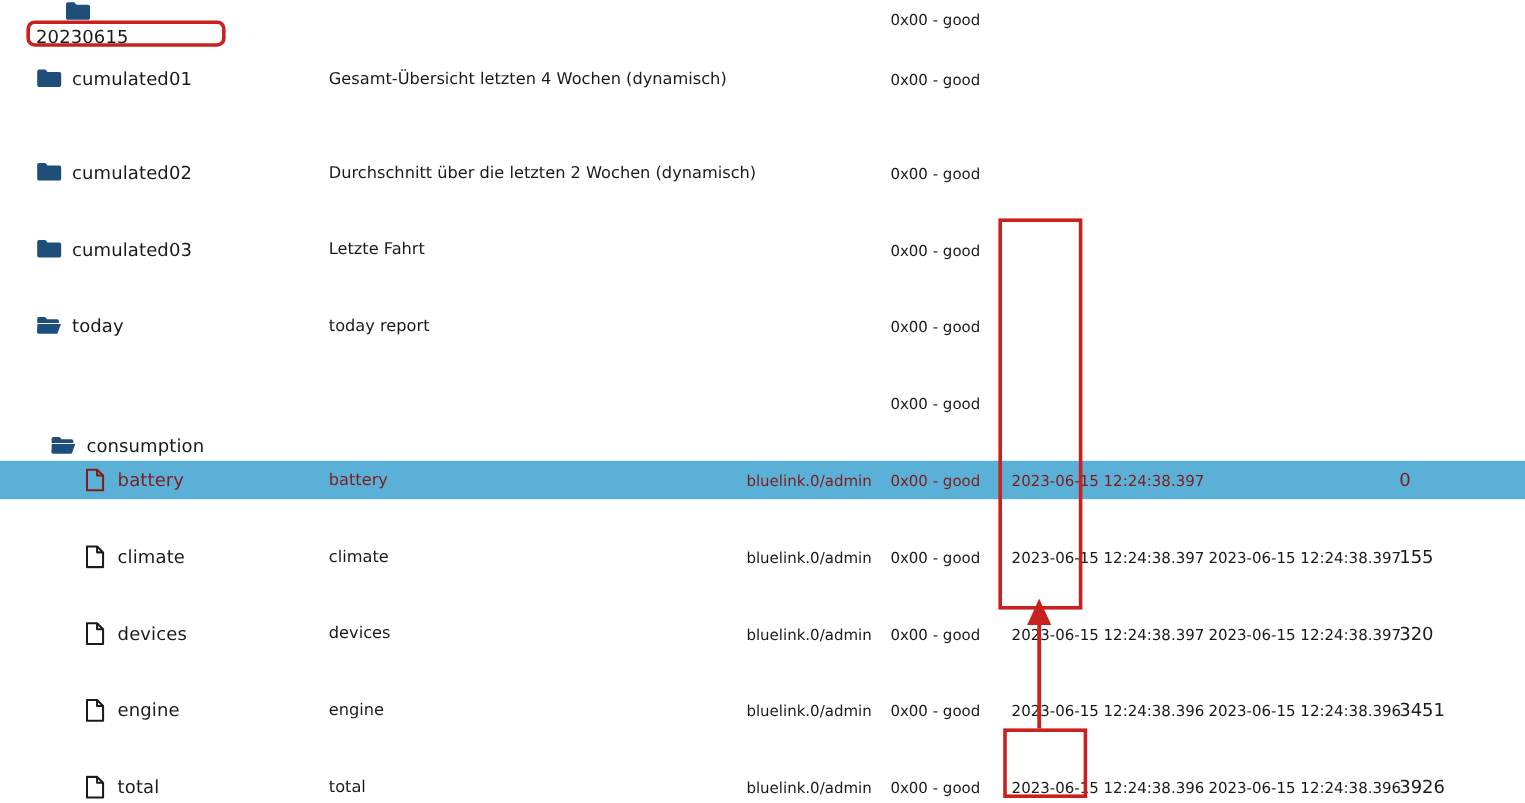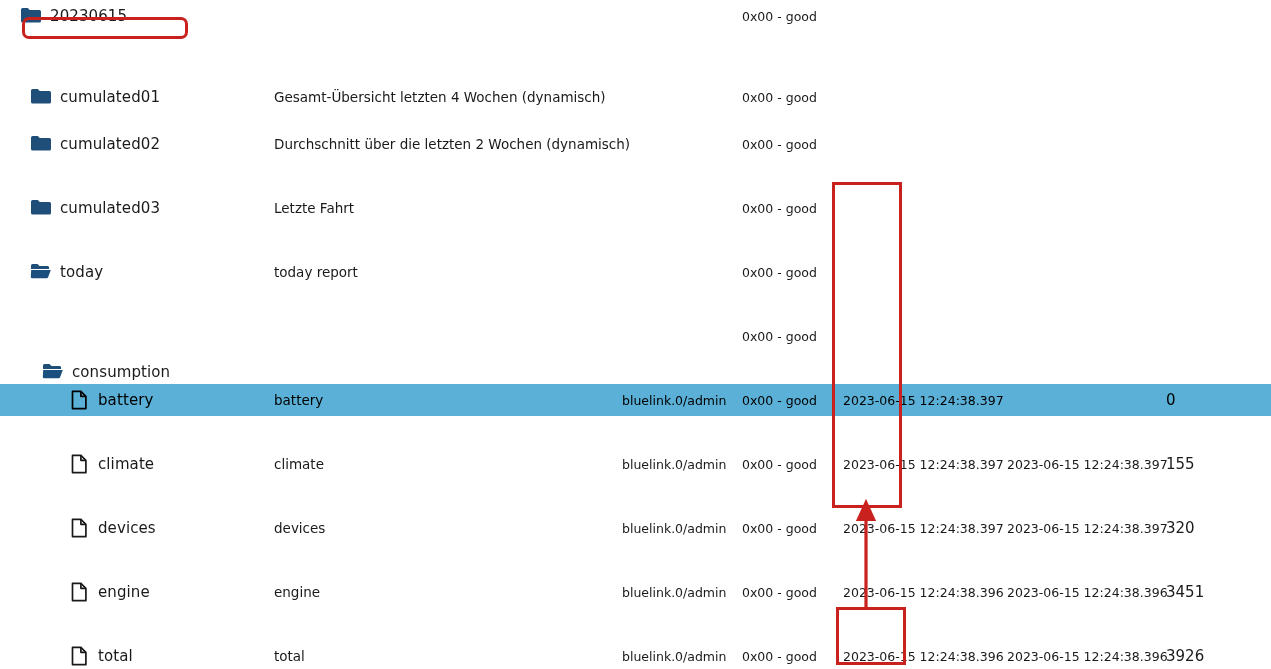--- a/index.html
+++ b/index.html
@@ -26,21 +26,21 @@
   }
 
   .row {
     position: relative;
     height: 32px;
     width: 1271px;
     box-sizing: border-box;
   }
   .row.selected {
     background: #5ab0d6;
-    color: #000000;
+    color: #7f1d1d;
   }
 
   
   .cell-name {
     position: absolute;
     left: 0;
     top: 0;
     height: 32px;
     display: flex;
     align-items: center;
@@ -93,36 +93,36 @@
   .annot-arrow {
     position: absolute;
     pointer-events: none;
   }
 </style>
 </head>
 <body>
 
 <div id="tree">
     <div class="row" style="top: 0px;">
-      <div class="cell-name" style="left: 20px;">
+      <div class="cell-name" style="left: 30px; flex-direction: column;">
         <span class="icon">
           <svg width="22" height="18" viewBox="0 0 22 18">
             <path d="M1 3.5 a1.6 1.6 0 0 1 1.6-1.6 h5.2 l1.9 2.1 h9.7 a1.6 1.6 0 0 1 1.6 1.6 v9.3 a1.6 1.6 0 0 1 -1.6 1.6 h-16.8 a1.6 1.6 0 0 1 -1.6 -1.6 z" fill="#1f4e79"></path>
           </svg>
         </span>
         <span class="name-label">20230615</span>
       </div>
       <div class="cell col-desc"></div>
       <div class="cell col-role"></div>
       <div class="cell col-qual">0x00 - good</div>
       <div class="cell col-ts1"></div>
       <div class="cell col-ts2"></div>
       <div class="cell col-val"></div>
     </div>
-    <div class="row" style="top: 49px; text-align: center;">
+    <div class="row" style="top: 18px; text-align: center;">
       <div class="cell-name" style="left: 30px;">
         <span class="icon">
           <svg width="22" height="18" viewBox="0 0 22 18">
             <path d="M1 3.5 a1.6 1.6 0 0 1 1.6-1.6 h5.2 l1.9 2.1 h9.7 a1.6 1.6 0 0 1 1.6 1.6 v9.3 a1.6 1.6 0 0 1 -1.6 1.6 h-16.8 a1.6 1.6 0 0 1 -1.6 -1.6 z" fill="#1f4e79"></path>
           </svg>
         </span>
         <span class="name-label">cumulated01</span>
       </div>
       <div class="cell col-desc">Gesamt-Übersicht letzten 4 Wochen (dynamisch)</div>
       <div class="cell col-role"></div>

